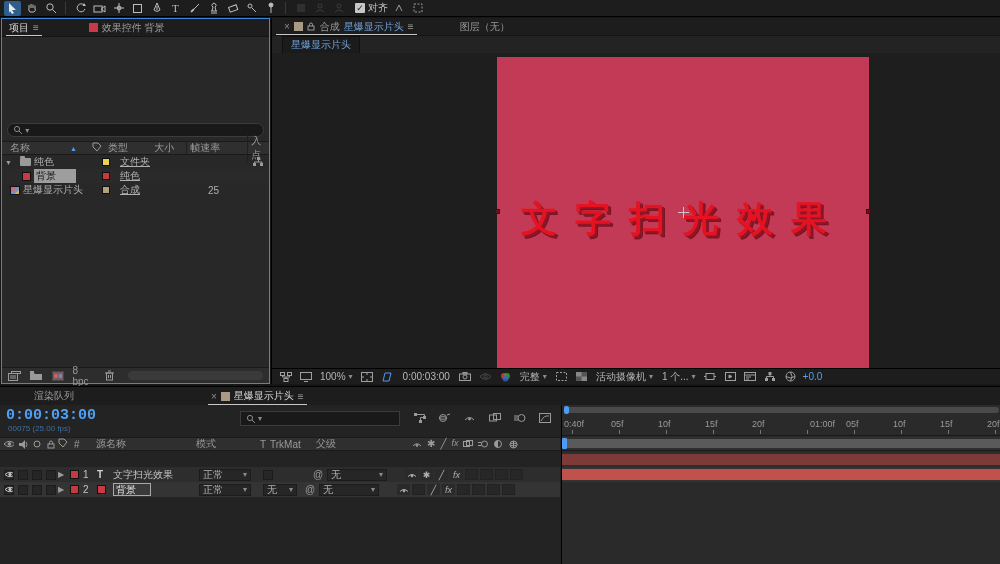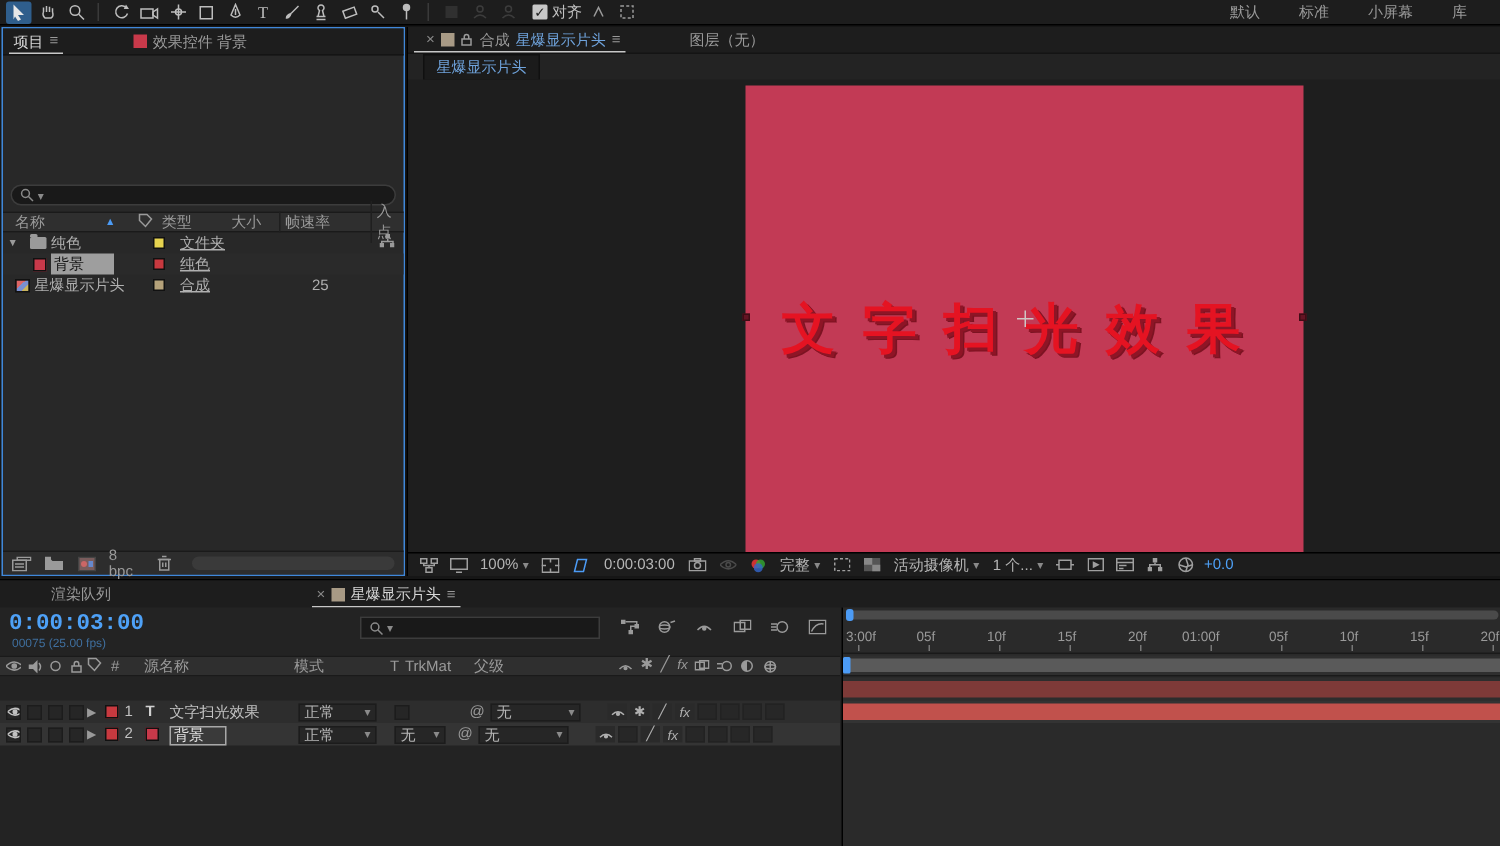--- a/index.html
+++ b/index.html
@@ -254,26 +254,20 @@
     <div class="tool">
       <svg width="10" height="10" stroke="#9a9a9a" fill="none">
           <polyline points="2,8 5,2 8,8"></polyline>
         </svg>
     </div>
     <div class="tool">
       <svg width="10" height="10" stroke="#9a9a9a" fill="none">
           <rect x="1" y="1" width="8" height="8" stroke-dasharray="2 1.5"></rect>
         </svg>
     </div>
-    <div class="workspaces">
-      <span>默认</span>
-      <span>标准</span>
-      <span>小屏幕</span>
-      <span>库</span>
-    </div>
   </div>
 
   <div class="project-panel">
     <div class="tabbar">
       <div class="tab active">
         <span>项目</span>
         <span class="menu-glyph">≡</span>
       </div>
       <div class="tab" style="margin-left:36px">
         <span class="sq" style="background:#c8394a"></span>
@@ -788,31 +782,31 @@
           </span>
         </div>
       </div>
 
       <div class="tl-right">
         <div class="navbar">
           <div class="bar"></div>
           <div class="bhandle"></div>
         </div>
         <div class="ruler" id="ruler">
-            <span class="rlabel" style="left: 2px;">3:00f</span>
+            <span class="rlabel" style="left: 2px;">0:40f</span>
             <span class="rtick" style="left: 10px;"></span>
             <span class="rlabel" style="left: 49px;">05f</span>
             <span class="rtick" style="left: 57px;"></span>
             <span class="rlabel" style="left: 96px;">10f</span>
             <span class="rtick" style="left: 104px;"></span>
             <span class="rlabel" style="left: 143px;">15f</span>
             <span class="rtick" style="left: 151px;"></span>
             <span class="rlabel" style="left: 190px;">20f</span>
             <span class="rtick" style="left: 198px;"></span>
-            <span class="rlabel" style="left: 226px;">01:00f</span>
+            <span class="rlabel" style="left: 248px;">01:00f</span>
             <span class="rtick" style="left: 245px;"></span>
             <span class="rlabel" style="left: 284px;">05f</span>
             <span class="rtick" style="left: 292px;"></span>
             <span class="rlabel" style="left: 331px;">10f</span>
             <span class="rtick" style="left: 339px;"></span>
             <span class="rlabel" style="left: 378px;">15f</span>
             <span class="rtick" style="left: 386px;"></span>
             <span class="rlabel" style="left: 425px;">20f</span>
             <span class="rtick" style="left: 433px;"></span>
           </div>

